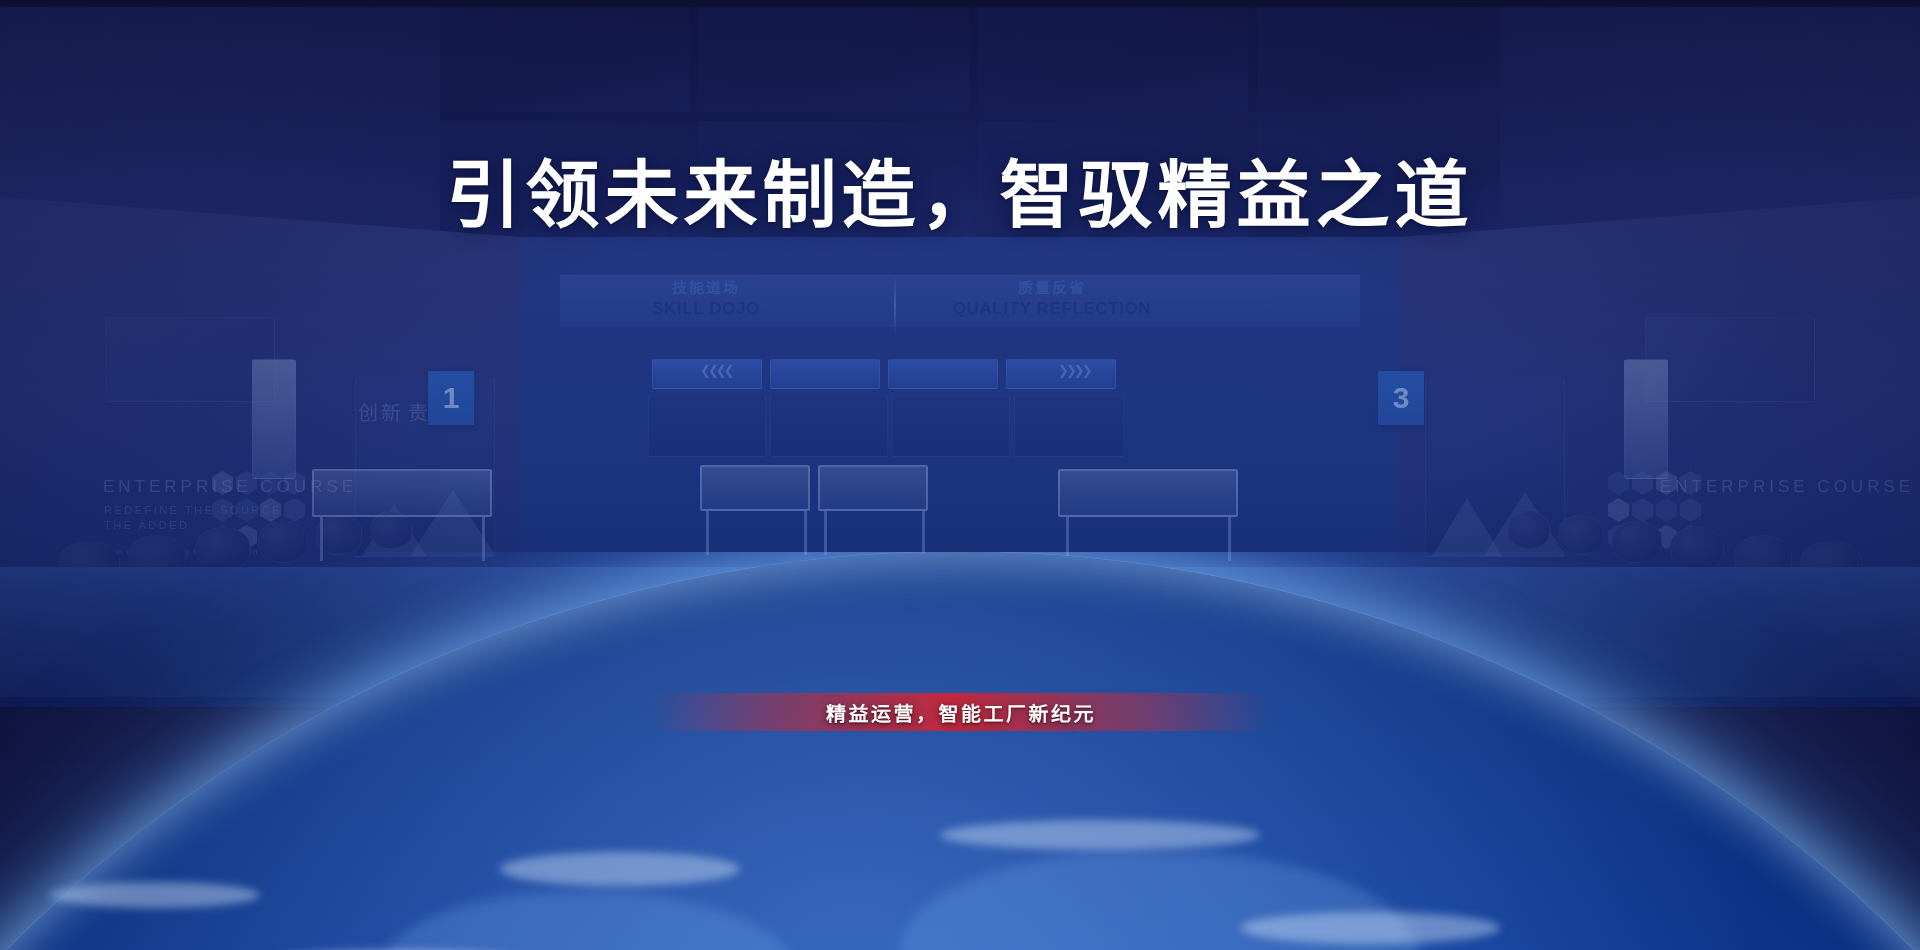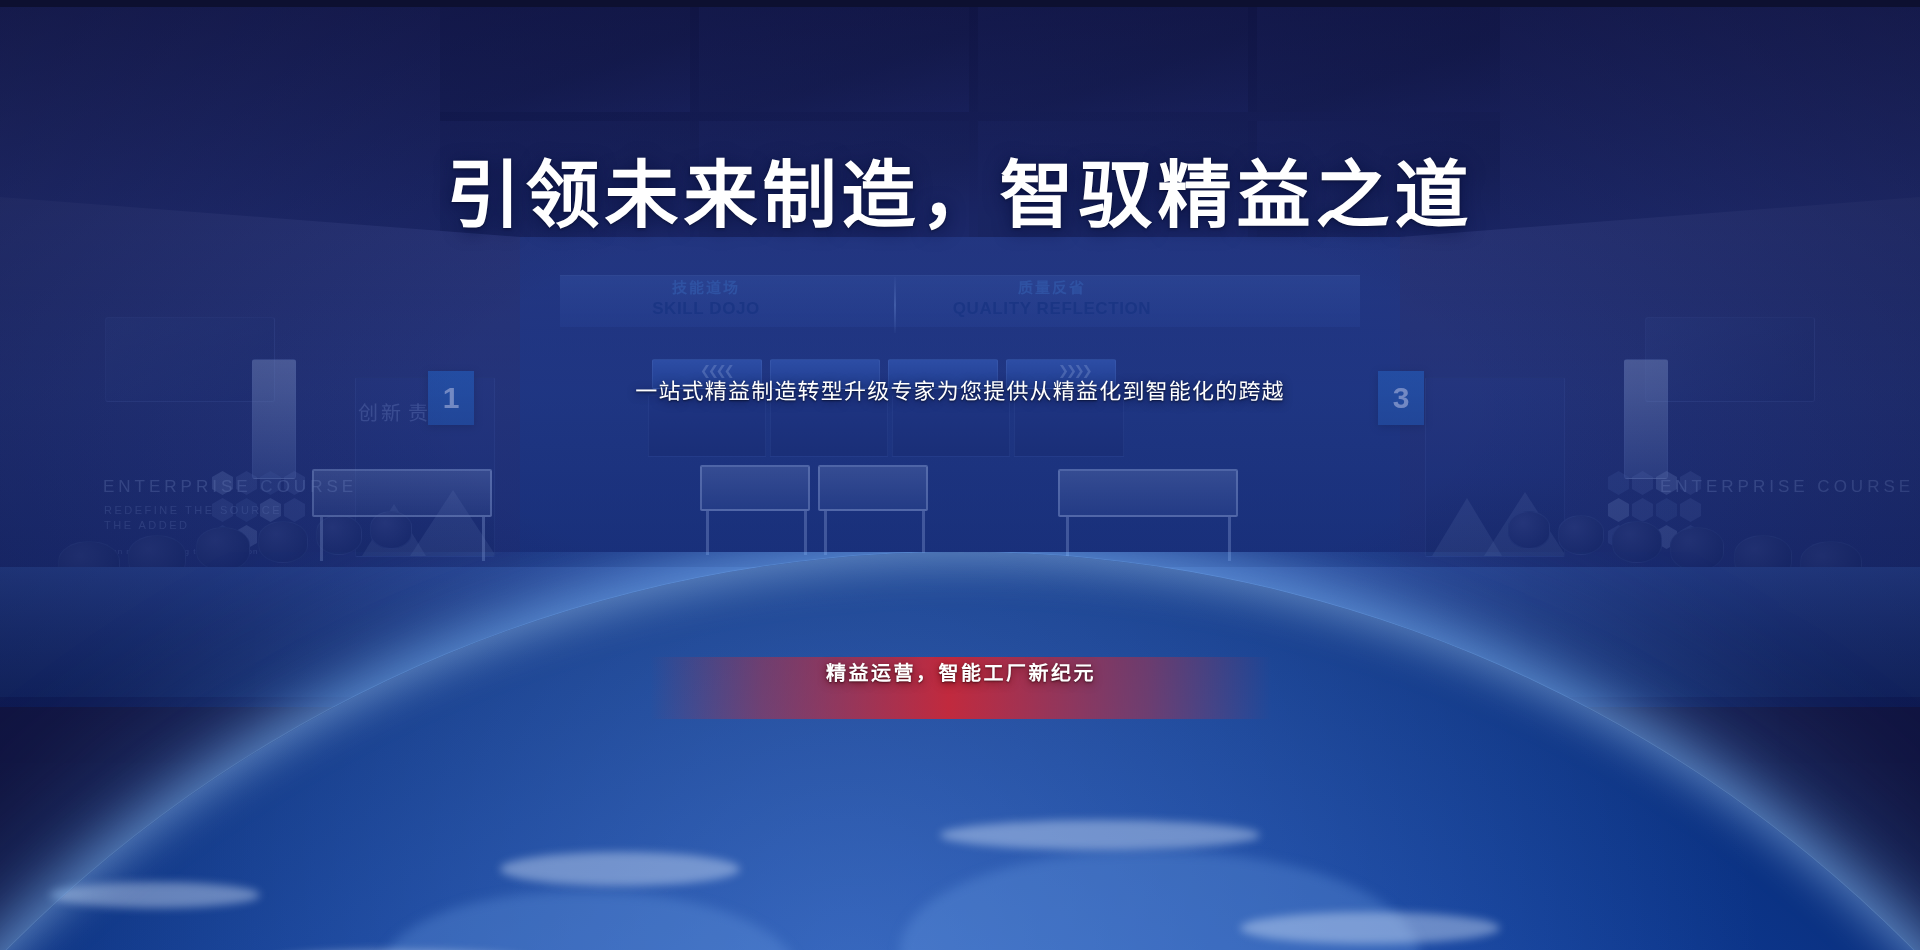--- a/index.html
+++ b/index.html
@@ -231,22 +231,22 @@
     font-family:"DejaVu Sans","Liberation Sans",sans-serif;
     text-shadow:0 2px 12px rgba(6,14,60,.85), 0 1px 2px rgba(0,0,0,.55);
     padding:0 22px; white-space:nowrap;
   }
   .kw-sep {
     width:9px; height:30px; background:#e61f24; flex:0 0 auto;
     box-shadow:0 1px 6px rgba(0,0,0,.4);
   }
 
   .cta-banner {
-    position:absolute; left:650px; top:650px; width:622px; height:62px;
-    display:flex; align-items:flex-start; justify-content:center;
+    position:absolute; left:650px; top:686px; width:622px; height:38px;
+    display:flex; align-items:center; justify-content:center;
     background:linear-gradient(90deg,
       rgba(190,40,55,0) 0%,
       rgba(198,42,56,.45) 18%,
       rgba(214,36,48,.88) 48%,
       rgba(198,42,56,.45) 80%,
       rgba(190,40,55,0) 100%);
   }
   .cta-banner span {
     color:#ffffff; font-size:20px; font-weight:bold; letter-spacing:2.5px;
     font-family:"DejaVu Sans","Liberation Sans",sans-serif;
@@ -410,21 +410,20 @@
       <div class="cloud" style="left:430px;top:330px;width:210px;height:26px;"></div>
 
     </div>
     <div class="atmo"></div>
   </div>
 
   <div class="content">
 
     <h1 class="headline">引领未来制造，智驭精益之道</h1>
 
-    <p class="subtitle">一站式精益制造转型升级专家为您提供从精益化到智能化的跨越</p>
 
 
     <div class="cta-banner">
       <span>精益运营，智能工厂新纪元</span>
     </div>
 
   </div>
 </div>
 
 </body></html>

